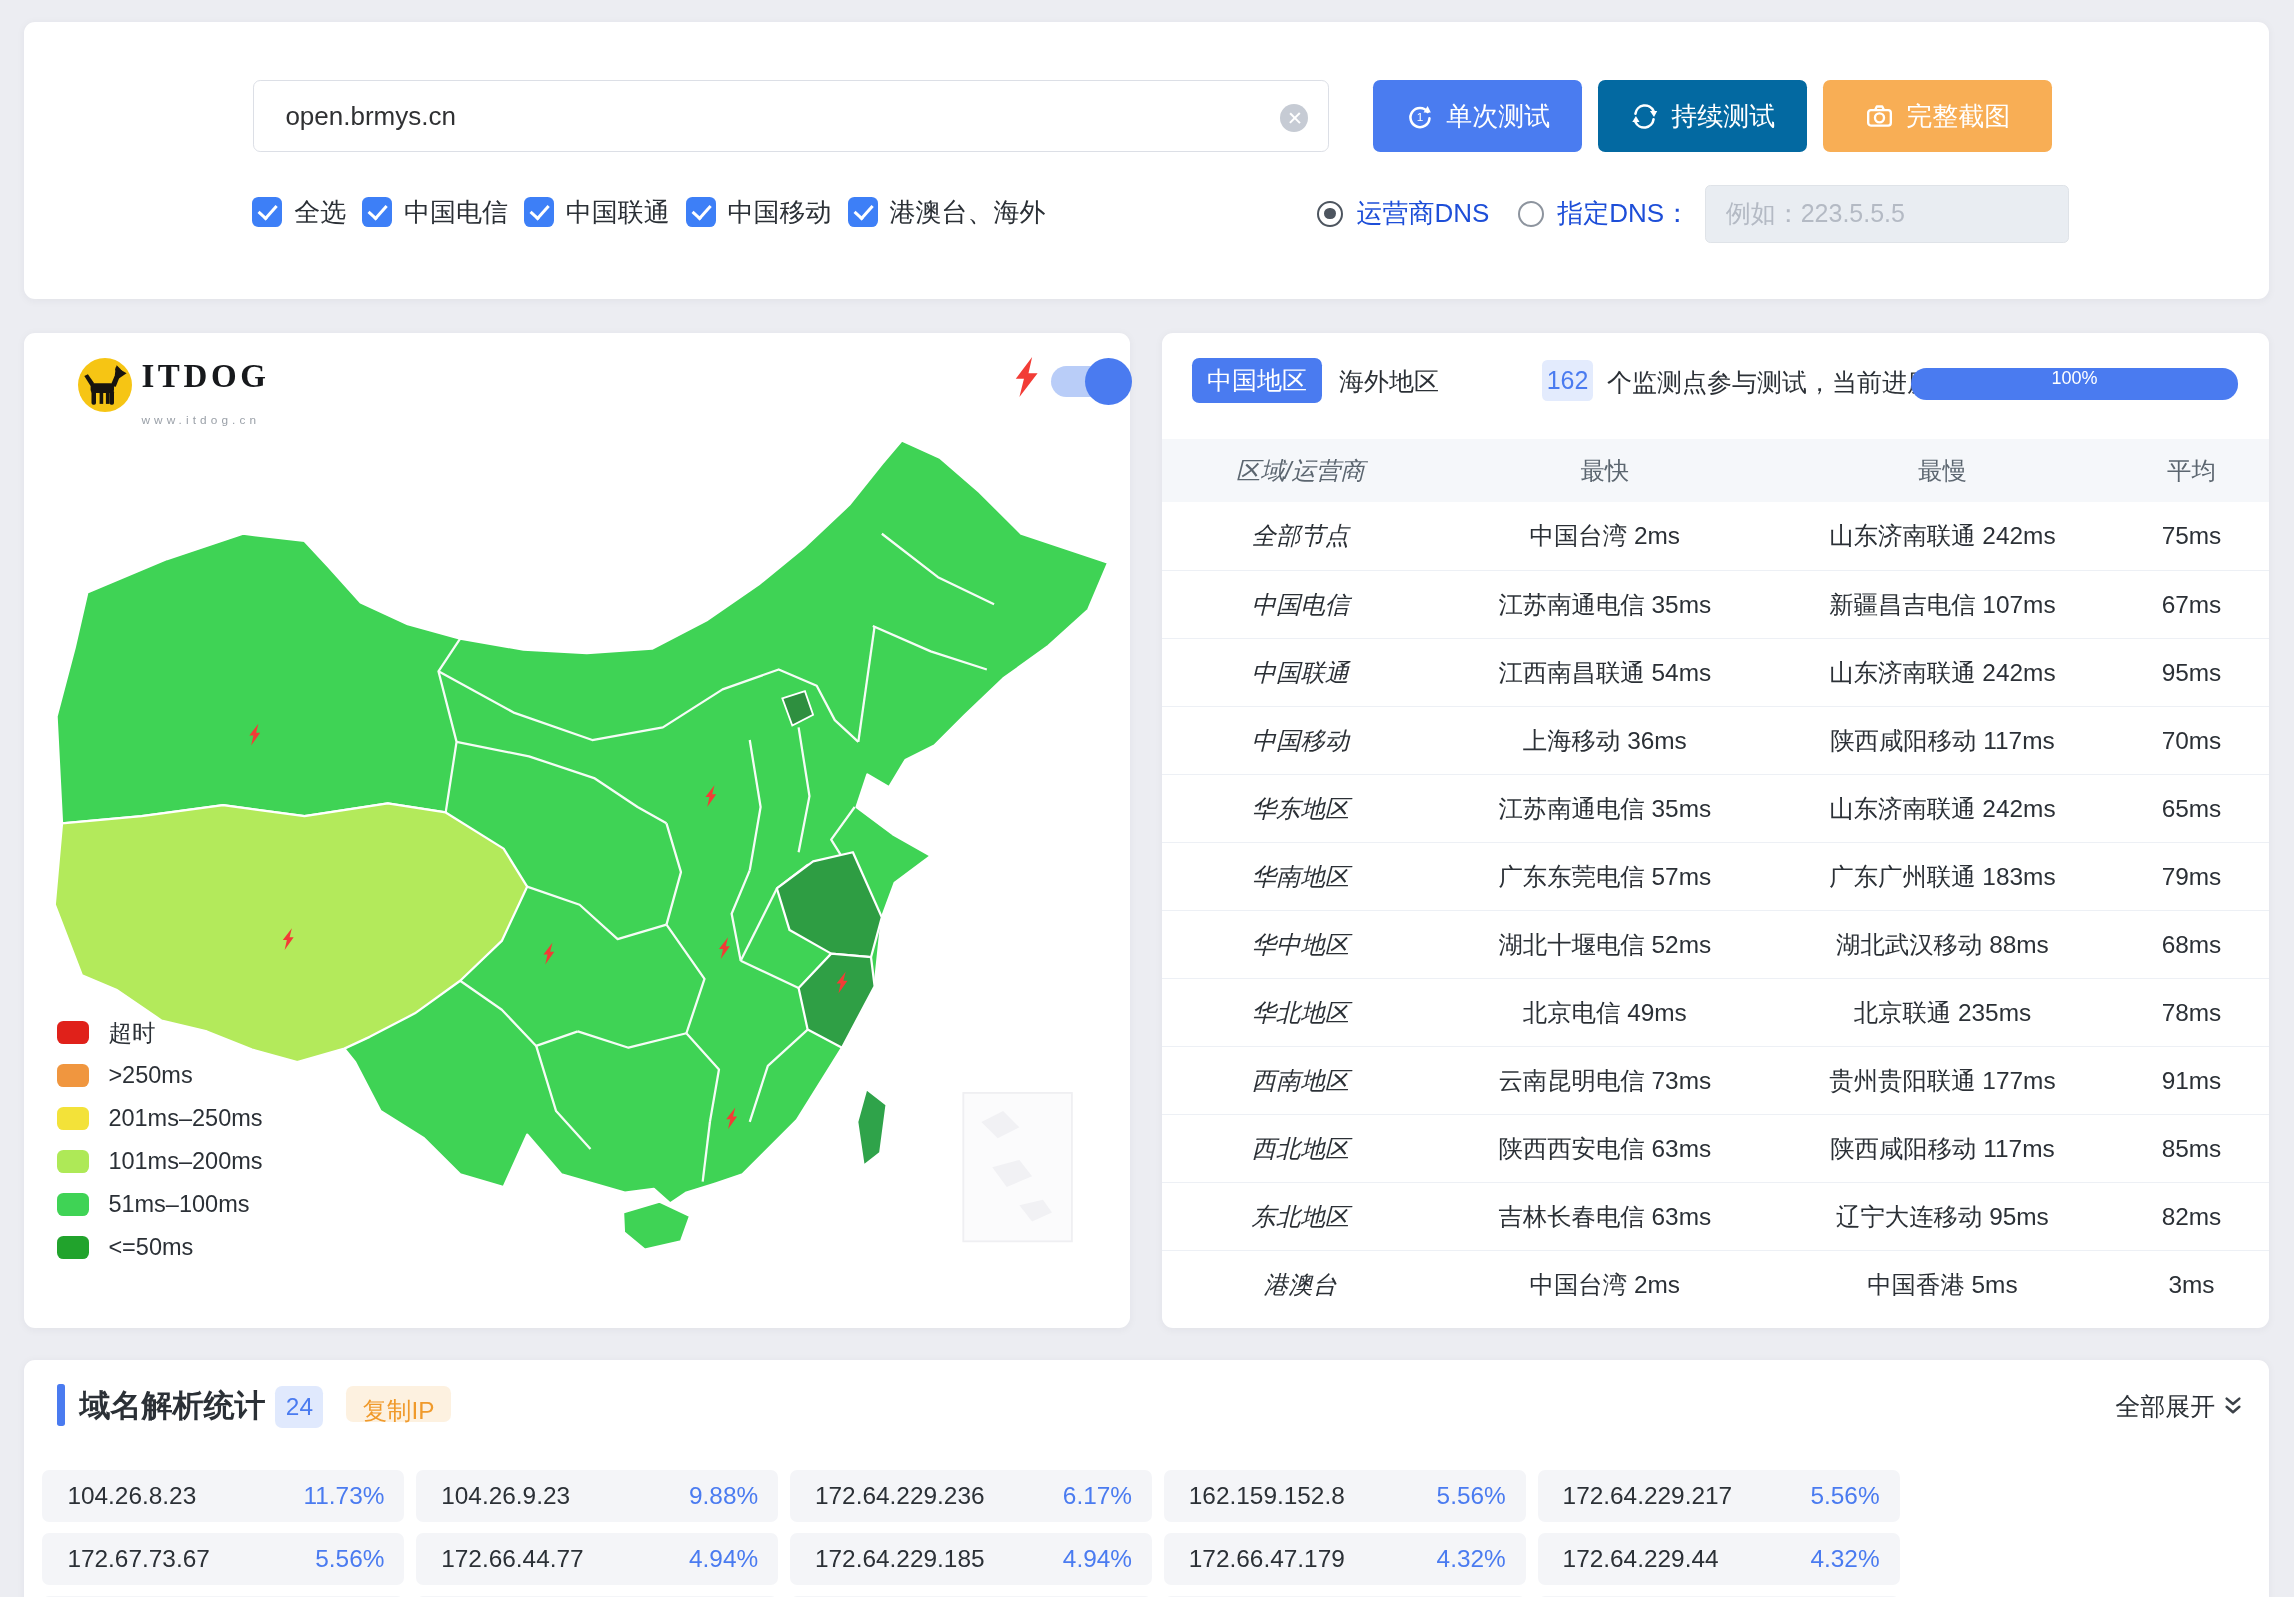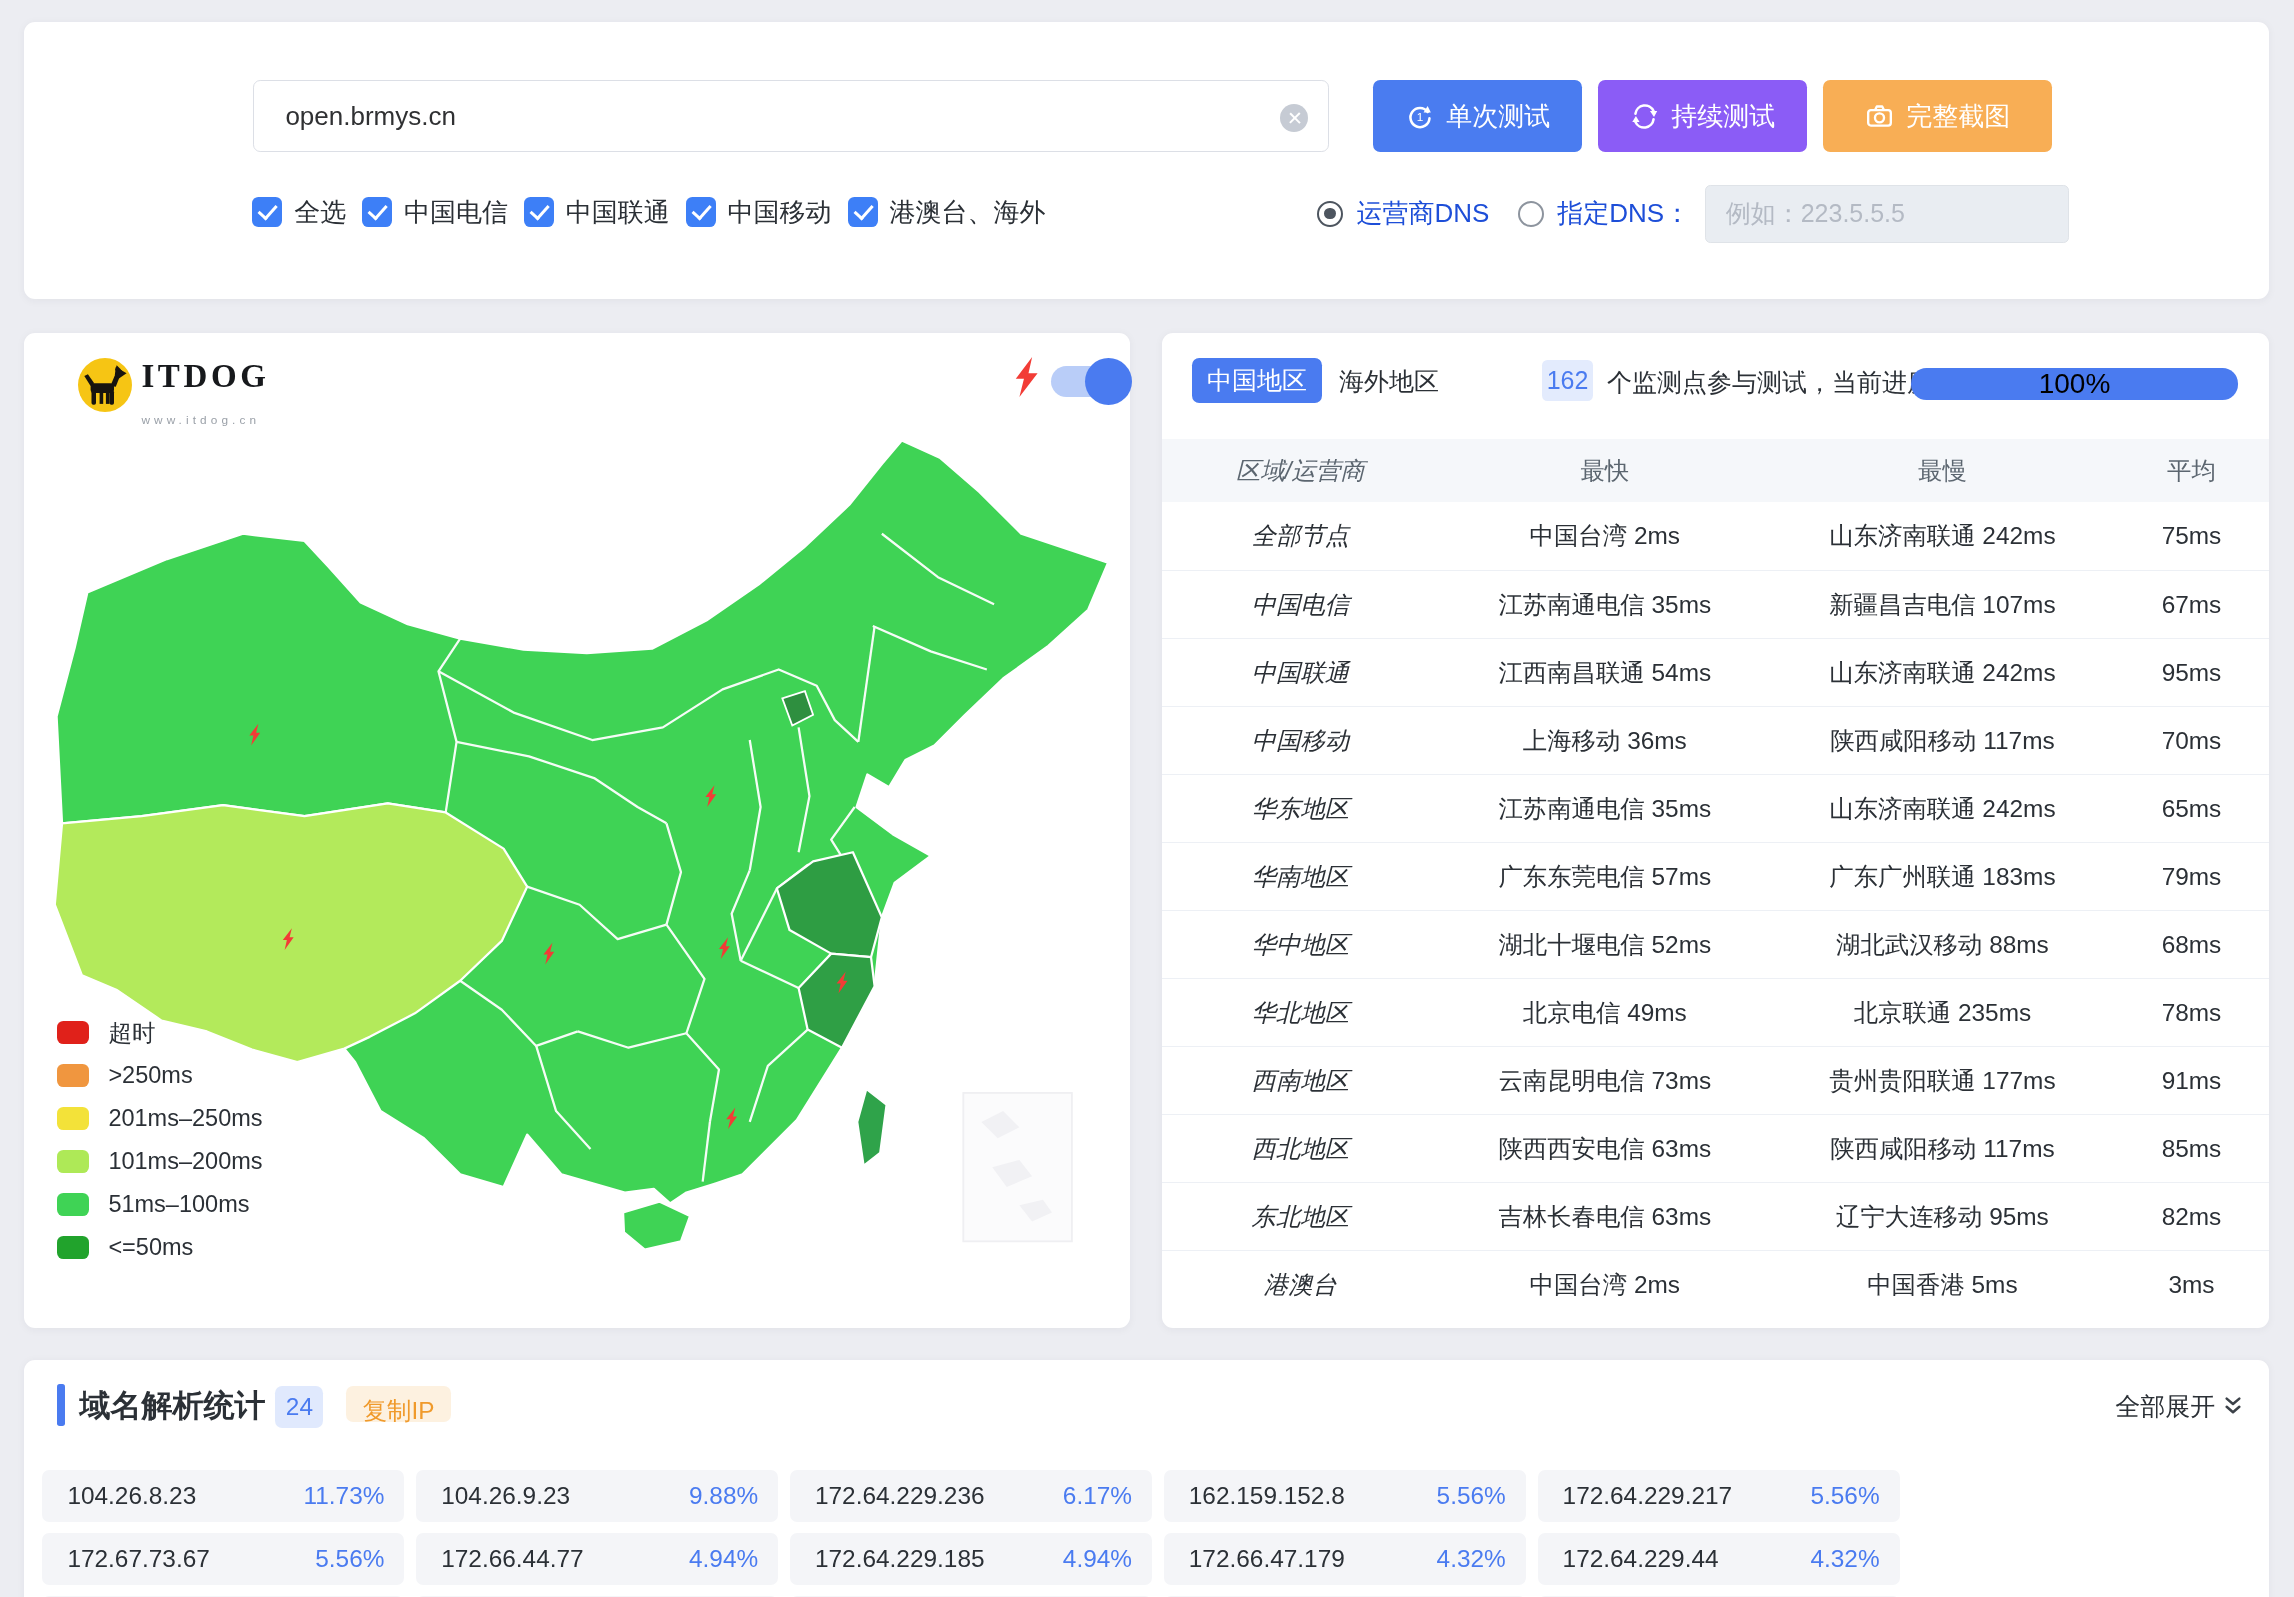--- a/index.html
+++ b/index.html
@@ -8,21 +8,21 @@
   .card { position:absolute; background:#fff; border-radius:11px; box-shadow:0 1.8px 9px rgba(30,40,60,.05); }
 
   
   #top-card { left:24.4px; top:22px; width:2245px; height:277px; }
   .url-input { position:absolute; left:229px; top:58px; width:1076px; height:72px; border:0.9px solid #dcdfe6; border-radius:7.2px; display:flex; align-items:center; padding:0 54px 0 31px; font-size:26px; color:#303133; }
   .clear-btn { position:absolute; right:20px; top:22.6px; width:28px; height:28px; border-radius:50%; background:#c6cbd4; }
   .clear-btn::before,.clear-btn::after { content:""; position:absolute; left:7.2px; top:13px; width:13.6px; height:2.3px; background:#fff; }
   .clear-btn::before { transform:rotate(45deg);} .clear-btn::after { transform:rotate(-45deg);}
   .top-btn { position:absolute; top:58px; height:72px; border:none; border-radius:7.2px; color:#fff; font-size:26px; font-family:inherit; display:flex; align-items:center; justify-content:center; gap:11.8px; cursor:pointer; }
   #btn-single { left:1349px; width:209px; background:#4a7cf0; }
-  #btn-continuous { left:1574px; width:209px; background:#8b5cf6; }
+  #btn-continuous { left:1574px; width:209px; background:#0369a1; }
   #btn-screenshot { left:1799px; width:229px; background:#f8ae55; }
   #checkbox-row { position:absolute; left:228px; top:171px; height:38px; display:flex; align-items:center; gap:16px; }
   .cb-item { display:flex; align-items:center; }
   .cb-box { position:relative; width:30px; height:30px; border-radius:6.3px; background:#3d7ff7; }
   .cb-box::after { content:""; position:absolute; left:10px; top:3.6px; width:8.1px; height:15.4px; border-right:3.2px solid #fff; border-bottom:3.2px solid #fff; transform:rotate(42deg); }
   .cb-label { margin-left:11.8px; font-size:26px; color:#2b3036; }
   #dns-row { position:absolute; left:1293px; top:168px; height:47px; display:flex; align-items:center; }
   .radio { width:26px; height:26px; border-radius:50%; position:relative; }
   .radio.sel { border:2.3px solid #4d555f; }
   .radio.sel::after { content:""; position:absolute; left:5px; top:5px; width:11.8px; height:11.8px; border-radius:50%; background:#4d555f; }
@@ -47,21 +47,21 @@
   .lg-row { height:43px; display:flex; align-items:center; }
   .lg-swatch { width:32px; height:22.6px; border-radius:6.3px; }
   .lg-label { margin-left:19px; font-size:23.5px; color:#2b3036; }
 
   
   #results-card { left:1162px; top:333px; width:1107px; height:995px; }
   #tab-cn { position:absolute; left:30px; top:25px; width:130px; height:45px; background:#4a7bf0; border-radius:7.2px; color:#fff; font-size:25px; display:flex; align-items:center; justify-content:center; }
   #tab-os { position:absolute; left:177px; top:30px; font-size:25px; color:#2b3036; line-height:36px; }
   #count-badge { position:absolute; left:380px; top:27px; min-width:51px; height:41px; background:#e3ebfd; border-radius:5.4px; color:#4a7bf0; font-size:25px; display:flex; align-items:center; justify-content:center; }
   #monitor-text { position:absolute; left:445px; top:33px; font-size:25px; color:#2b3036; }
-  #progress { position:absolute; left:749px; top:35px; width:327px; height:32px; border-radius:15.4px; background:#4a7bf0; color:#000000; font-size:28px; display:flex; align-items:flex-start; justify-content:center; }
+  #progress { position:absolute; left:749px; top:35px; width:327px; height:32px; border-radius:15.4px; background:#4a7bf0; color:#ffffff; font-size:18px; display:flex; align-items:flex-start; justify-content:center; }
   #rtable { position:absolute; left:0; top:106px; width:100%; }
   .thead { height:63px; background:#f5f7fa; display:flex; align-items:center; }
   .trow { height:68px; display:flex; align-items:center; border-top:0.9px solid #edf0f5; }
   .trow:first-of-type { border-top:none; }
   .tcell { text-align:center; font-size:24.4px; color:#2b3036; }
   .thead .tcell { color:#5c6670; }
   .c0{width:25%;font-style:italic;} .c1{width:30%;} .c2{width:31%;} .c3{width:14%;}
 
   
   #dns-card { left:24.4px; top:1360px; width:2245px; height:380px; }

